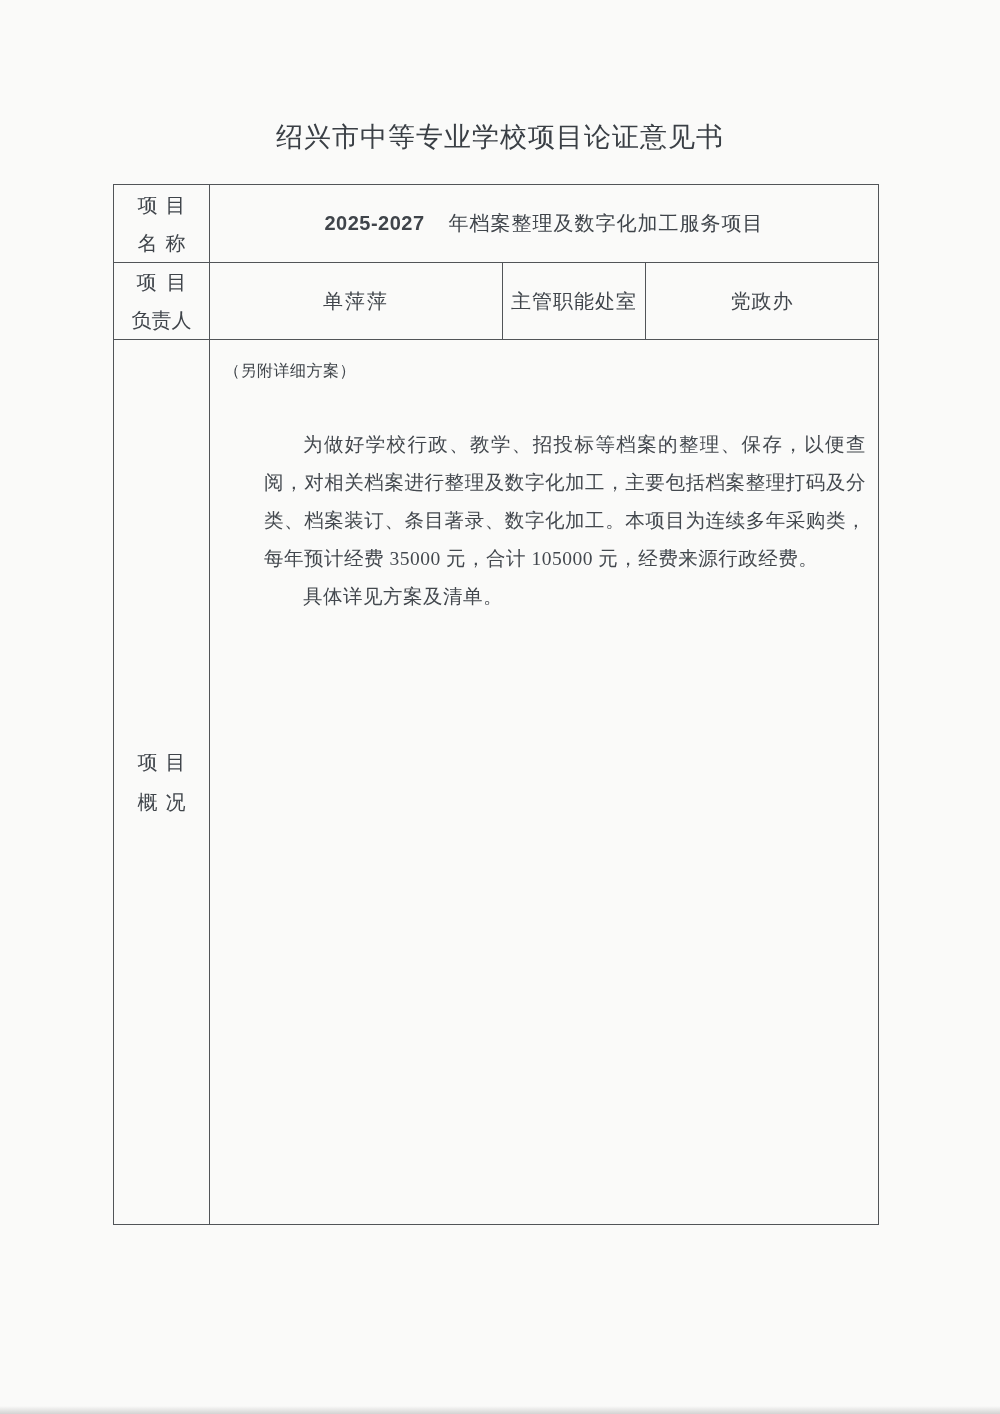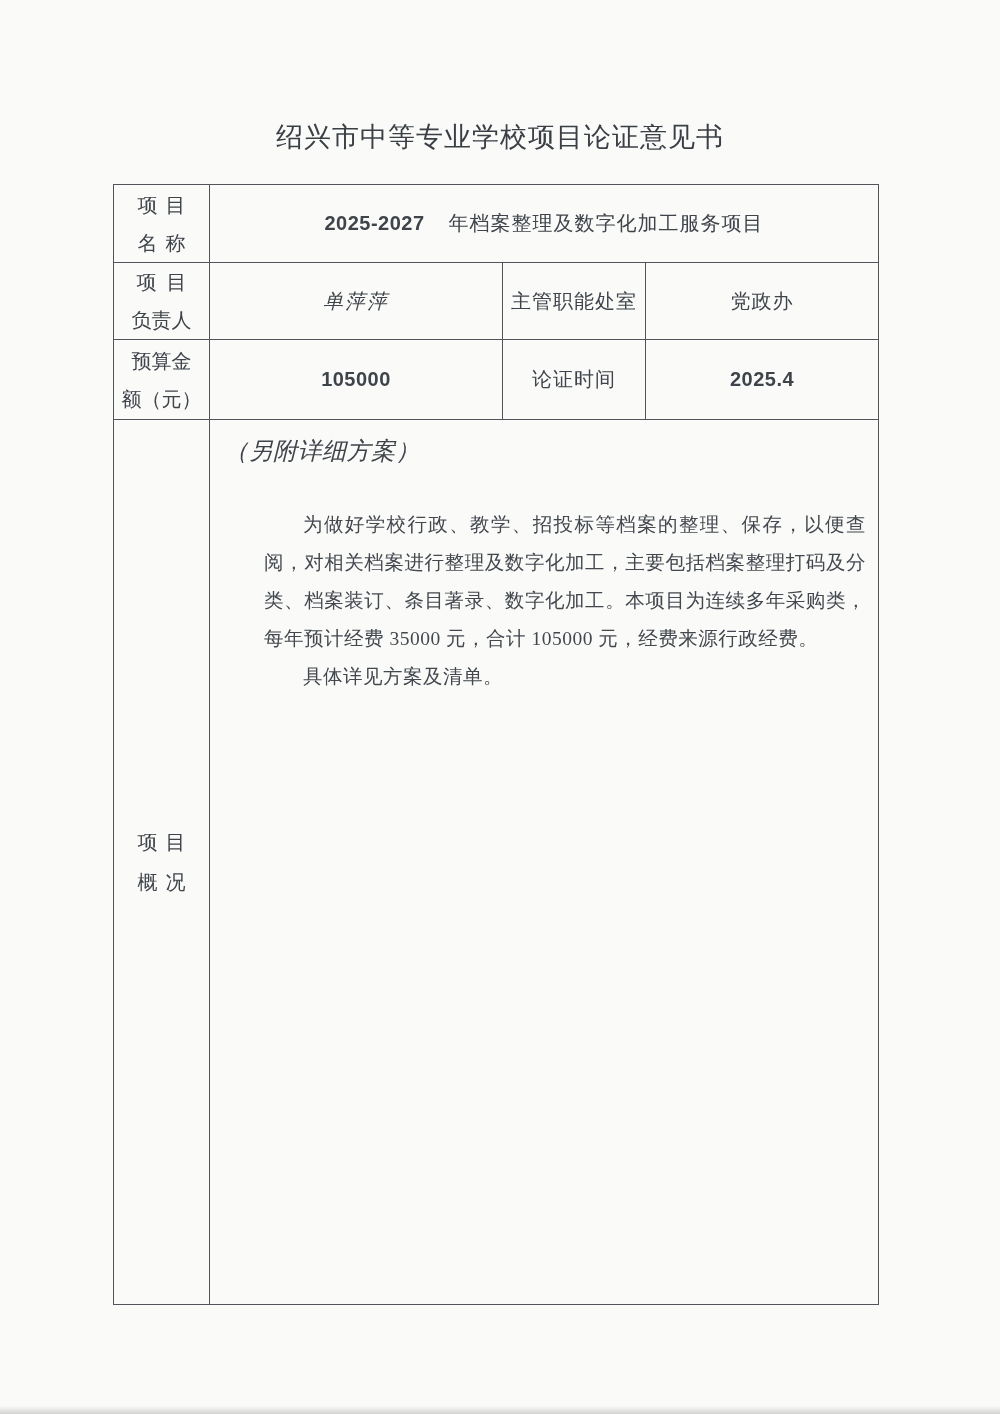--- a/index.html
+++ b/index.html
@@ -45,44 +45,43 @@
     color: #3f444a;
   }
 
   .label-cell { padding: 0; }
   .label-line { line-height: 38px; }
   .label-line.tall { line-height: 40px; }
   .ls8  { letter-spacing: 8px;  text-indent: 8px; }
   .ls10 { letter-spacing: 10px; text-indent: 10px; }
 
   .value-cell { letter-spacing: 1px; }
-  .name-value { letter-spacing: 2px; font-style: italic; }
+  .name-value { letter-spacing: 2px; }
 
   .num {
     font-family: "Liberation Sans", sans-serif;
     font-weight: 600;
     letter-spacing: 0.5px;
   }
   .num-inline {
     font-family: "Liberation Sans", sans-serif;
     font-weight: 600;
     letter-spacing: 0.5px;
     margin-right: 24px;
   }
 
   .overview-cell {
     vertical-align: top !important;
     text-align: left !important;
     padding: 12px 12px 0 14px;
   }
   .overview-note {
-    font-size: 24px;
+    font-size: 16px;
     line-height: 38px;
     letter-spacing: 0.5px;
-    font-style: italic;
   }
   .overview-spacer { height: 36px; }
   .overview-para {
     font-size: 19.5px;
     line-height: 38px;
     text-align: justify;
     text-indent: 2em;
     letter-spacing: 0.5px;
     color: #43484e;
     margin-left: 40px;
@@ -124,29 +123,20 @@
     <tr style="height:77px;">
       <td class="label-cell">
         <div class="label-line ls10">项目</div>
         <div class="label-line">负责人</div>
       </td>
       <td class="value-cell name-value">单萍萍</td>
       <td class="value-cell">主管职能处室</td>
       <td class="value-cell">党政办</td>
     </tr>
 
-    <tr style="height:80px;">
-      <td class="label-cell">
-        <div class="label-line">预算金</div>
-        <div class="label-line">额（元）</div>
-      </td>
-      <td class="value-cell num">105000</td>
-      <td class="value-cell">论证时间</td>
-      <td class="value-cell num">2025.4</td>
-    </tr>
 
     <tr style="height:885px;">
       <td class="label-cell">
         <div class="label-line tall ls8">项目</div>
         <div class="label-line tall ls8">概况</div>
       </td>
       <td class="overview-cell" colspan="3">
         <div class="overview-note">（另附详细方案）</div>
         <div class="overview-spacer"></div>
         <p class="overview-para">为做好学校行政、教学、招投标等档案的整理、保存，以便查阅，对相关档案进行整理及数字化加工，主要包括档案整理打码及分类、档案装订、条目著录、数字化加工。本项目为连续多年采购类，每年预计经费 35000 元，合计 105000 元，经费来源行政经费。</p>

